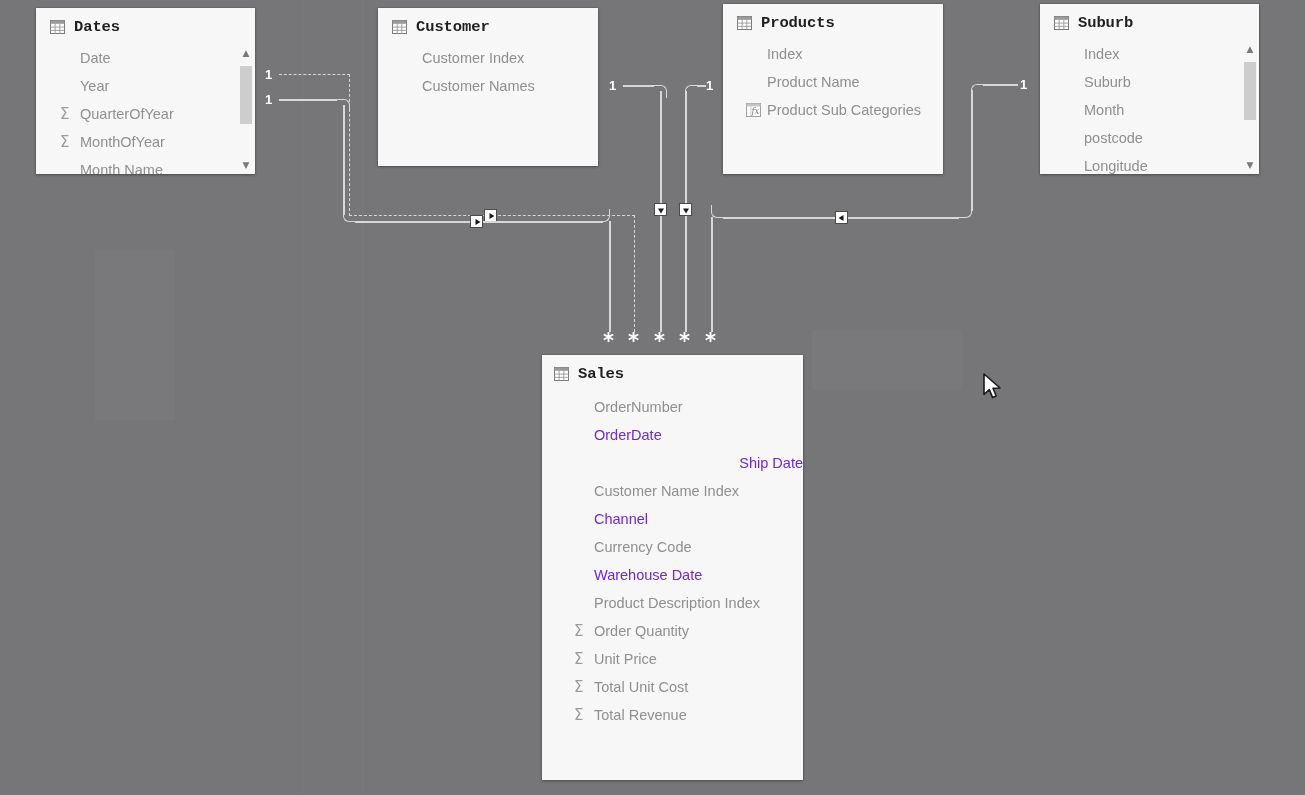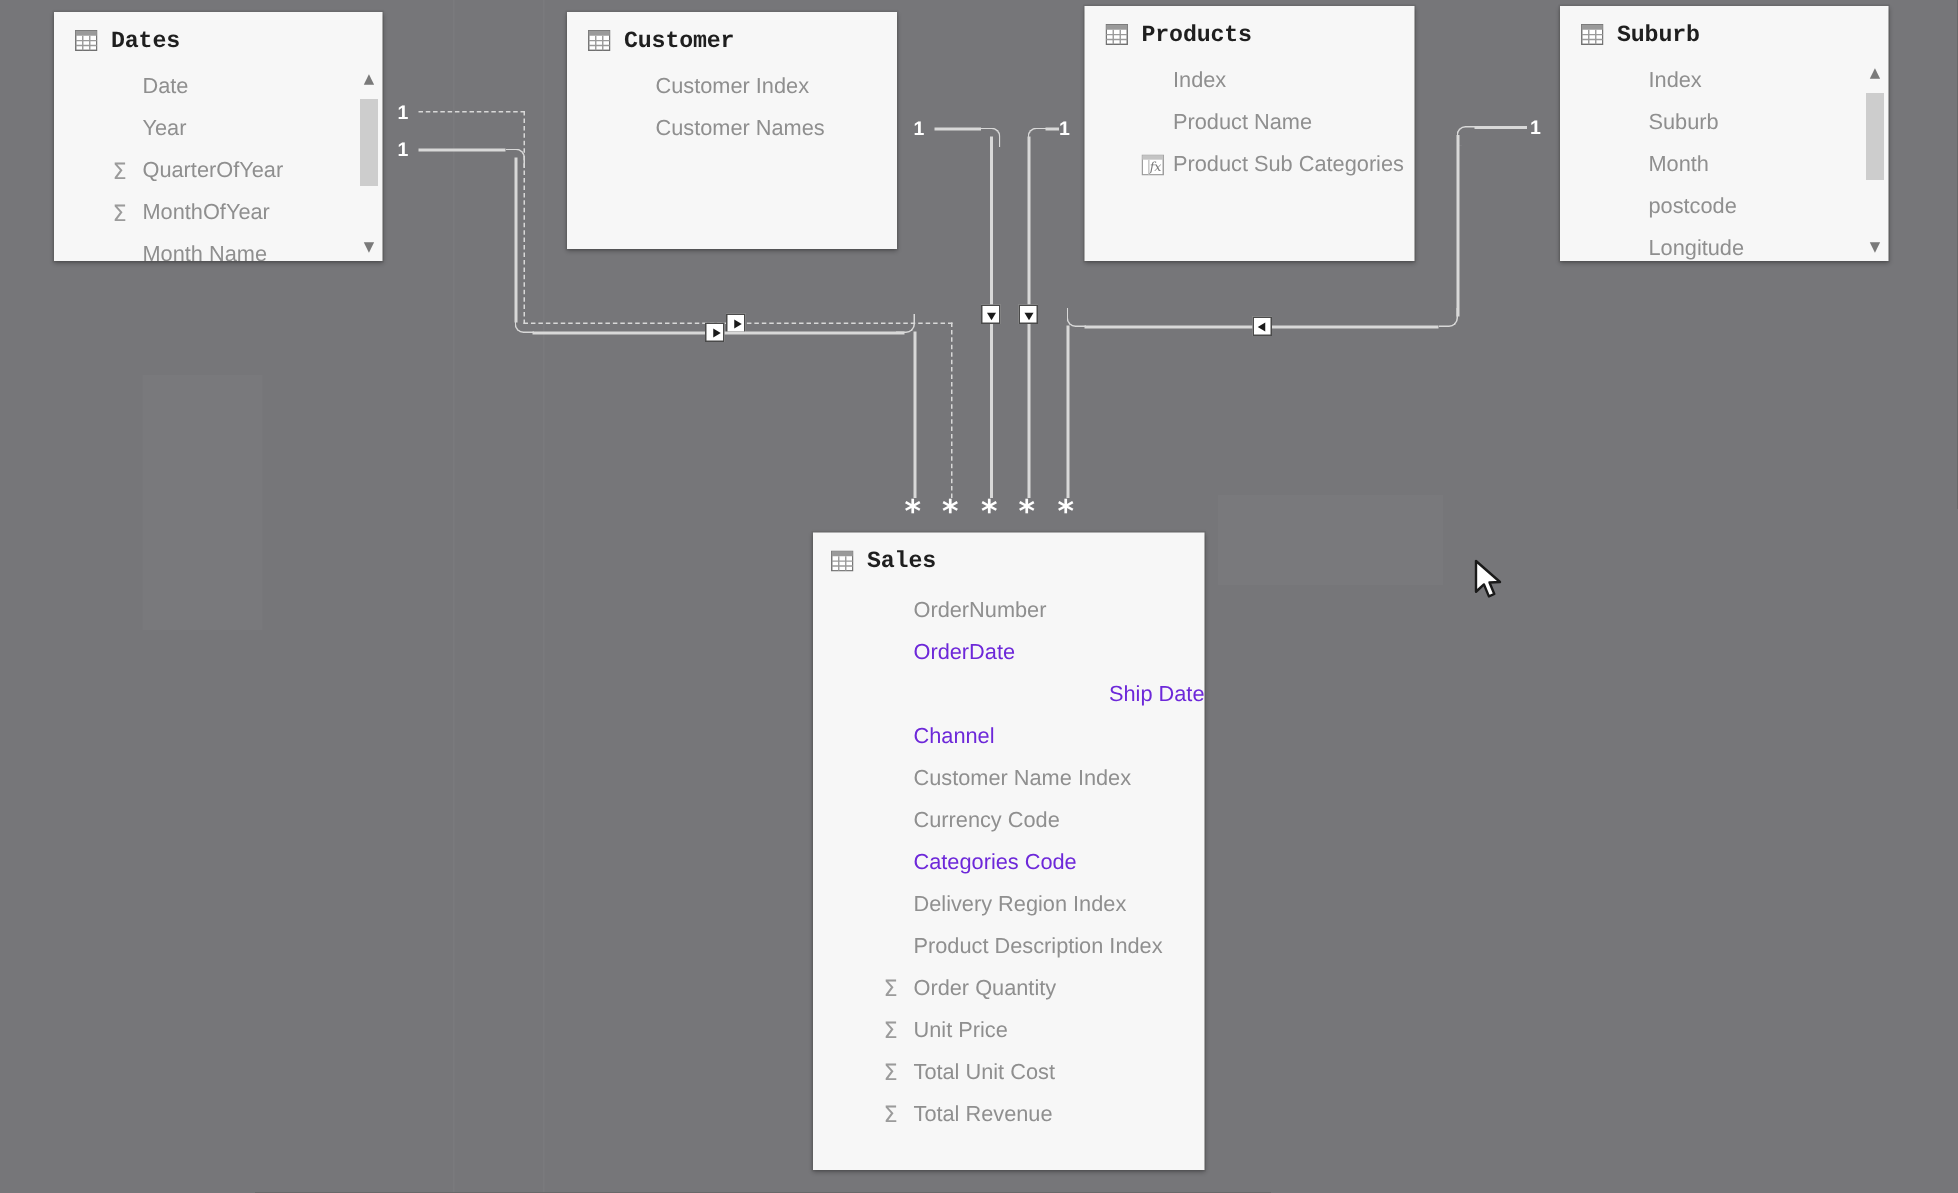--- a/index.html
+++ b/index.html
@@ -52,21 +52,21 @@
   }
   .card-title {
     font-size: 15.5px;
     font-weight: bold;
     color: #1f1f1f;
     letter-spacing: -0.1px;
     white-space: nowrap;
     font-family: Liberation Mono, monospace;
   }
   .field-list {
-    padding: 4px 0 0 15px;
+    padding: 4px 0 0 0;
     position: relative;
   }
   .field {
     display: flex;
     align-items: center;
     height: 28px;
     padding-left: 44px;
     font-size: 14.5px;
     color: #8f8f8f;
     white-space: nowrap;
@@ -413,34 +413,31 @@
     <div class="field-list" style="padding-top:6px;">
       <div class="field" style="padding-left:52px;">
         <span>OrderNumber</span>
       </div>
       <div class="field dark" style="padding-left:52px;">
         <span>OrderDate</span>
       </div>
       <div class="field dark" style="padding-left:52px;justify-content:flex-end;">
         <span>Ship Date</span>
       </div>
+      <div class="field" style="padding-left:52px;">
+        <span>Customer Name Index</span>
+      </div>
       <div class="field dark" style="padding-left:52px;">
         <span>Channel</span>
       </div>
       <div class="field" style="padding-left:52px;">
-        <span>Customer Name Index</span>
-      </div>
-      <div class="field" style="padding-left:52px;">
         <span>Currency Code</span>
       </div>
       <div class="field dark" style="padding-left:52px;">
-        <span>Categories Code</span>
-      </div>
-      <div class="field" style="padding-left:52px;">
-        <span>Delivery Region Index</span>
+        <span>Warehouse Date</span>
       </div>
       <div class="field" style="padding-left:52px;">
         <span>Product Description Index</span>
       </div>
       <div class="field" style="padding-left:52px;">
         <span class="sigma" style="left:32px;">Σ</span>
         <span>Order Quantity</span>
       </div>
       <div class="field" style="padding-left:52px;">
         <span class="sigma" style="left:32px;">Σ</span>

